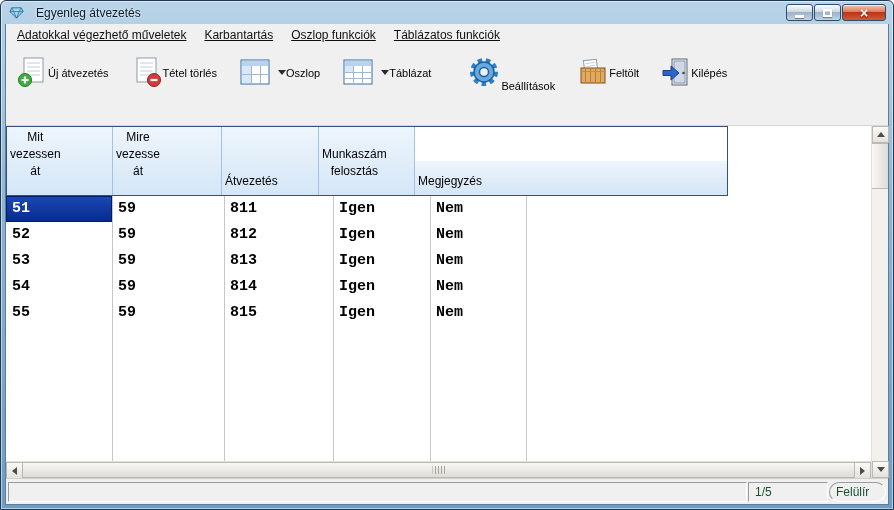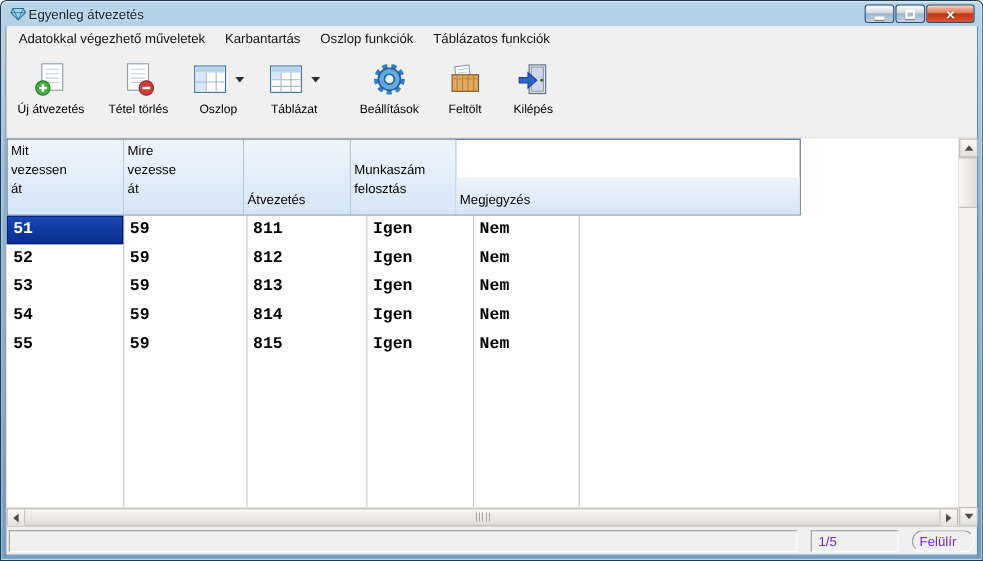--- a/index.html
+++ b/index.html
@@ -15,52 +15,52 @@
   .window {
     width:894px; height:510px;
     border:1px solid #1c3a55;
     border-radius:6px 6px 0 0;
     background:linear-gradient(180deg,#b9d4e8 0%, #8fb4d2 40%, #6f9cc0 100%);
     box-shadow: inset 0 0 0 1px rgba(255,255,255,.5);
     padding:0 4px 4px 4px;
     display:flex; flex-direction:column;
     position:relative;
   }
-  .titlebar { height:23px; display:flex; align-items:center; gap:2px; padding:0 4px; position:relative; }
+  .titlebar { height:23px; display:flex; align-items:center; gap:12px; padding:0 4px; position:relative; }
   .titlebar .title { font-size:12px; color:#0b1b2b; text-shadow:0 0 3px rgba(255,255,255,.9); white-space:nowrap; }
   .win-controls { position:absolute; top:3px; right:3px; display:flex; gap:1px; }
   .win-btn {
     height:17px; border:1px solid #2e4e6b; border-radius:3px;
     display:flex; align-items:center; justify-content:center;
     background:linear-gradient(180deg,#fdfeff,#ccd8e5 45%, #9fb4c9 50%, #c2d2e2);
     box-shadow: inset 0 1px 0 rgba(255,255,255,.65);
   }
   .win-btn.min, .win-btn.max { width:27px; }
   .win-btn.close { width:44px; background:linear-gradient(180deg,#f6c7b2,#e07a5a 45%, #c03317 50%, #d25a3c); }
   .glyph-min { width:9px; height:3px; background:#fff; box-shadow:0 1px 1px rgba(0,0,0,.45); margin-top:7px; }
   .glyph-max { width:9px; height:8px; border:2px solid #fff; box-shadow:0 1px 1px rgba(0,0,0,.35); }
   .glyph-close { color:#fff; font-size:14px; font-weight:bold; line-height:1; text-shadow:0 1px 2px rgba(60,0,0,.6); }
 
   
   .client { flex:1; min-height:0; background:#f0f0f0; display:flex; flex-direction:column; border:1px solid #5a7f9e; border-top:none; }
 
   .menubar { height:22px; display:flex; align-items:center; background:#f0f0f0; padding-left:2px; }
-  .menu-item { padding:0 9px; font-size:12px; height:20px; line-height:20px; color:#111; white-space:nowrap; }
+  .menu-item { padding:0 9px; font-size:12px; height:20px; line-height:20px; color:#111; white-space:nowrap;text-decoration:underline; }
 
   .toolbar { height:80px; display:flex; align-items:flex-start; gap:10px; padding:4px 2px 0 4px; background:#f0f0f0; border-bottom:1px solid #d6d6d6; }
-  .tbtn { display:flex; flex-direction:column; align-items:center; padding:2px 6px 0 6px; font-size:11px; color:#000; min-width:52px; }
+  .tbtn { display:flex; flex-direction:row; align-items:center; padding:2px 6px 0 6px; font-size:11px; color:#000; min-width:52px; }
   .tbtn .icon-row { display:flex; align-items:center; height:40px; }
   .tbtn .label { margin-top:2px; white-space:nowrap; }
   .drop-arrow { width:0; height:0; border-left:4px solid transparent; border-right:4px solid transparent; border-top:5px solid #2b2b2b; margin-left:7px; }
 
   
   .grid-area { flex:1; min-height:0; display:flex; background:#ffffff; }
   .grid-main { flex:1; min-width:0; display:flex; flex-direction:column; }
   .grid-header { height:70px; display:flex; background:#ffffff; flex:none; }
-  .hcells { display:flex; border:1px solid #35537a; }
+  .hcells { display:flex; border:1px solid #35537a;text-align:center; }
   .hcell {
     background:linear-gradient(180deg,#eef5fc,#d4e6f7);
     border-right:1px solid #a8c0da;
     font-size:12px; line-height:17px; color:#000;
     display:flex; align-items:flex-end;
     padding:2px 3px 5px 3px;
     overflow:hidden;
   }
   .hcell:last-child { border-right:none;margin-top:34px; }
   .hcell.raised { padding-bottom:15px; }
@@ -89,21 +89,21 @@
   .arrow-up    { width:0;height:0;border-left:4px solid transparent;border-right:4px solid transparent;border-bottom:5px solid #4e4c47; }
   .arrow-down  { width:0;height:0;border-left:4px solid transparent;border-right:4px solid transparent;border-top:5px solid #4e4c47; }
   .hthumb { flex:1; background:linear-gradient(180deg,#f8f7f5,#dedcd7); border-top:1px solid #bdb9b0; border-bottom:1px solid #bdb9b0; position:relative; }
   .grip { position:absolute; left:50%; top:50%; transform:translate(-50%,-50%); width:13px; height:8px;
           background:repeating-linear-gradient(90deg,#a9a49a 0 1px, transparent 1px 3px); }
   .vscroll { width:17px; flex:none; display:flex; flex-direction:column; background:#f2f1ee; border-left:1px solid #e0e0e0; }
   .vthumb { height:46px; flex:none; background:linear-gradient(90deg,#f8f7f5,#dedcd7); border:1px solid #bdb9b0; border-left:none; border-right:none; }
   .vtrack-fill { flex:1; }
 
   
-  .statusbar { height:26px; flex:none; background:#f0f0f0; display:flex; align-items:stretch; gap:12px; padding:3px 2px 2px 2px; border-top:1px solid #cfcfcf; font-size:12px; color:#6d28d9; }
+  .statusbar { height:26px; flex:none; background:#f0f0f0; display:flex; align-items:stretch; gap:1px; padding:3px 2px 2px 2px; border-top:1px solid #cfcfcf; font-size:12px; color:#14532d; }
   .spanel { border:1px solid; border-color:#9b9b9b #ffffff #ffffff #9b9b9b; background:#f0f0f0; display:flex; align-items:center; padding:0 6px; white-space:nowrap; }
   .spanel.main { flex:1; }
   .spanel.counter { width:80px; }
   .spanel.mode { width:57px;border-radius:10px; }
 </style>
 </head>
 <body>
 
 <div class="window">
 
@@ -190,21 +190,21 @@
               <rect x="3" y="4" width="26" height="5" fill="#b9d3ee"></rect>
               <rect x="3" y="9" width="8" height="6" fill="#d8e8f8"></rect>
               <path d="M11.5 9v18M20.5 9v18M3 15.5h26M3 21.5h26" stroke="#9fb6cf" fill="none"></path>
             </svg>
           </span>
           <span class="drop-arrow"></span>
         </div>
         <span class="label">Táblázat</span>
       </div>
 
-      <div class="tbtn" style="margin-left:14px;">
+      <div class="tbtn" style="margin-left:14px;align-items:flex-end;">
         <div class="icon-row">
           <span style="display:flex;">
             <svg width="34" height="34" viewBox="0 0 34 34">
               <circle cx="17" cy="17" r="11" fill="none" stroke="#2f7ec7" stroke-width="6" stroke-dasharray="4.2 3.4"></circle>
               <circle cx="17" cy="17" r="10" fill="#66a9dd" stroke="#1f5f9e" stroke-width="1.5"></circle>
               <circle cx="17" cy="17" r="4.5" fill="#eaf2fa" stroke="#1f5f9e" stroke-width="1.5"></circle>
             </svg>
           </span>
         </div>
         <span class="label">Beállítások</span>

